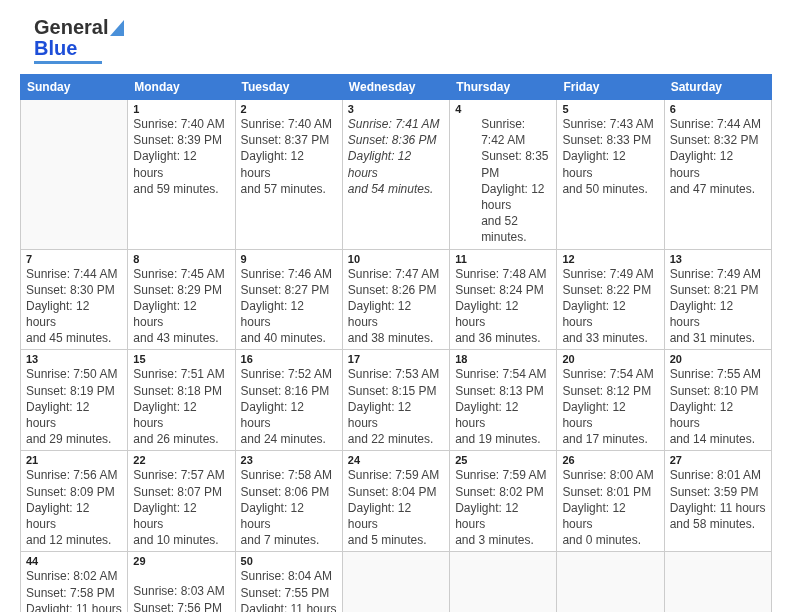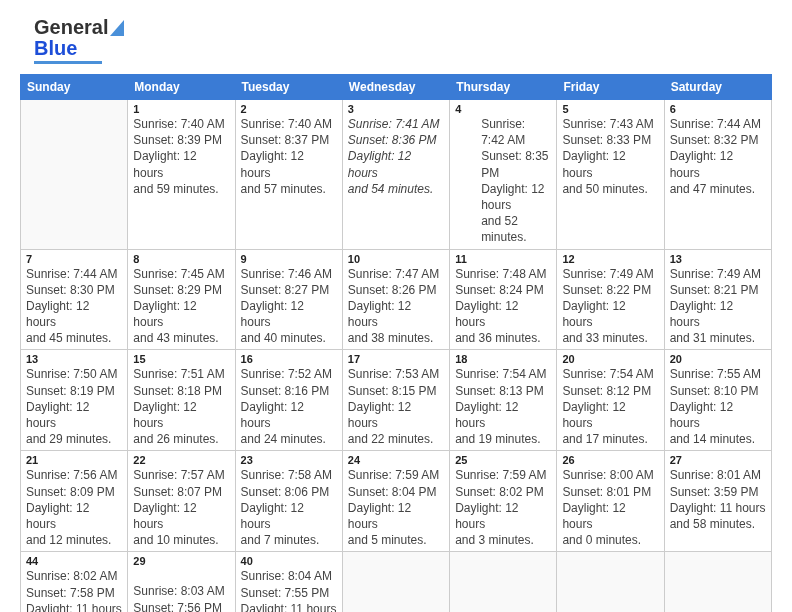--- a/index.html
+++ b/index.html
@@ -324,21 +324,21 @@
 and 55 minutes.</div>
           </td>
           <td>
             <span class="day-num">29</span>
             <div class="day-info" style="white-space: pre-line; margin-top: 16px;">Sunrise: 8:03 AM
 Sunset: 7:56 PM
 Daylight: 11 hours
 and 53 minutes.</div>
           </td>
           <td>
-            <span class="day-num">40</span>
+            <span class="day-num">50</span>
             <div class="day-info" style="white-space: pre-line;">Sunrise: 8:04 AM
 Sunset: 7:55 PM
 Daylight: 11 hours
 and 51 minutes.</div>
           </td>
           <td class="empty-cell"></td>
           <td class="empty-cell"></td>
           <td class="empty-cell"></td>
           <td class="empty-cell"></td>
         </tr>

